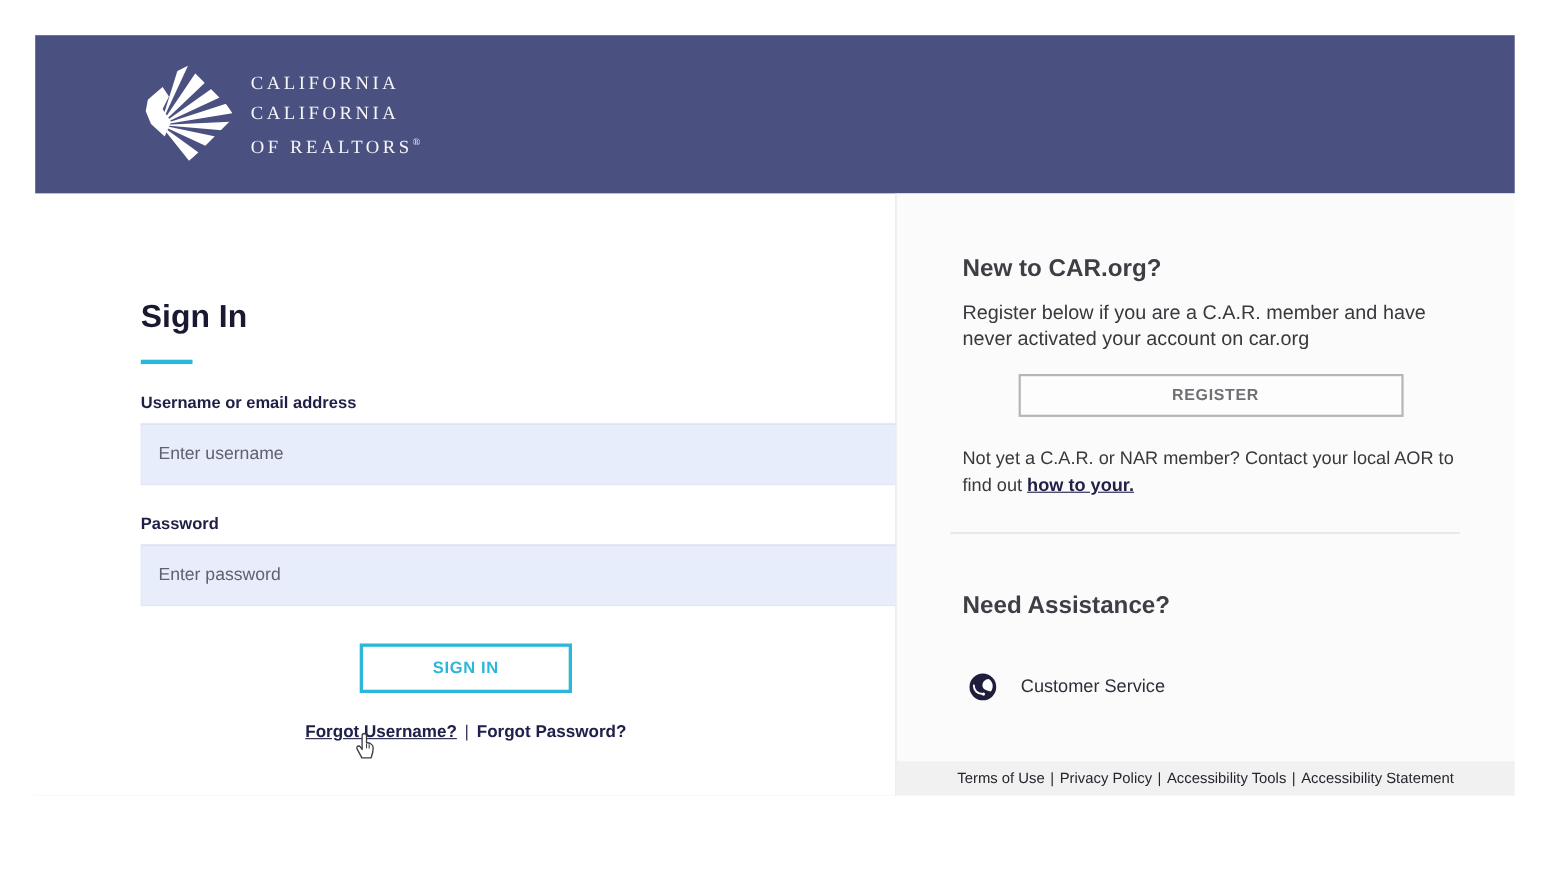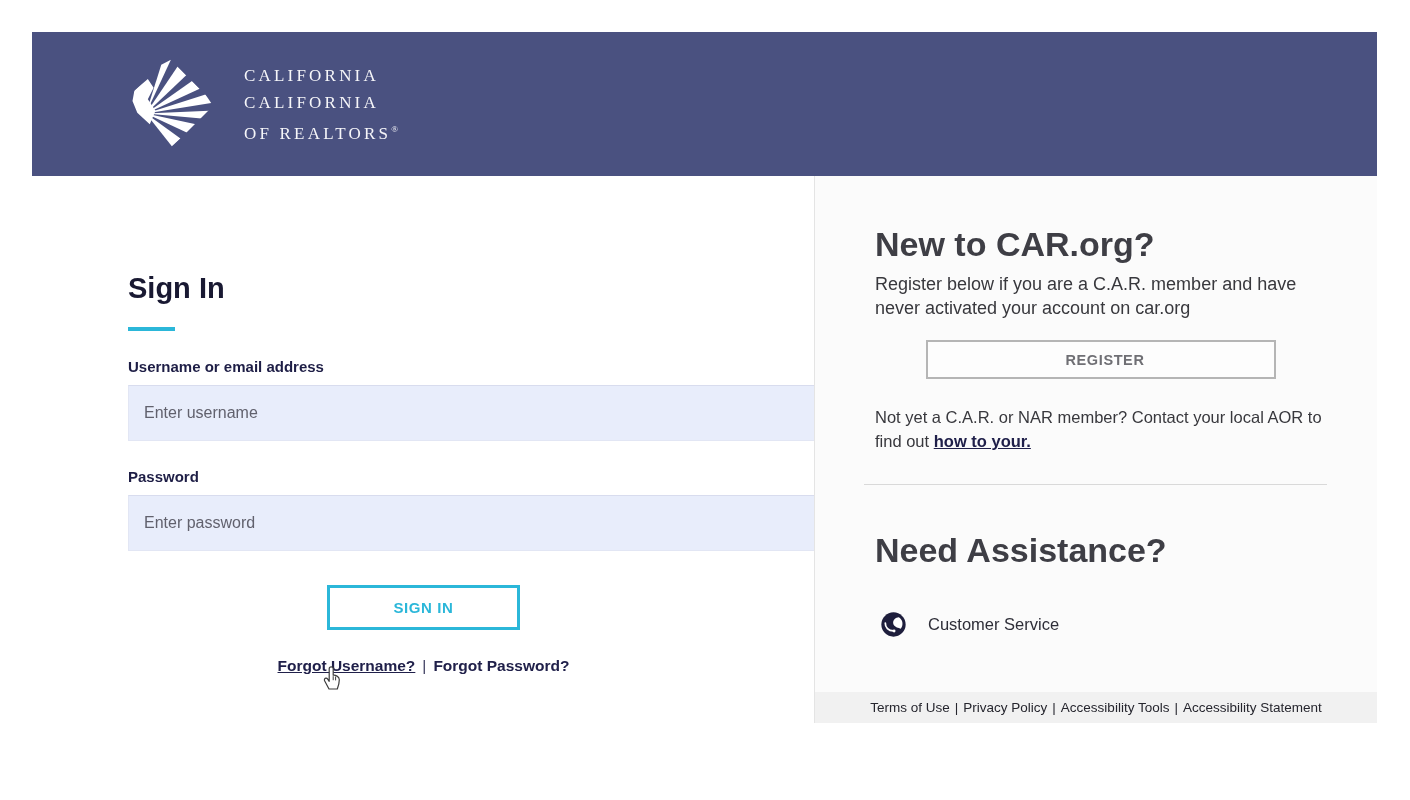--- a/index.html
+++ b/index.html
@@ -11,21 +11,21 @@
     --right-panel-bg:#fbfbfb;
   }
   *{margin:0;padding:0;box-sizing:border-box;}
   html,body{background:#fff;}
   body{font-family:"Liberation Sans",sans-serif;}
   .page{position:relative;width:1410px;height:800px;background:#fff;overflow:hidden;}
   .card{position:absolute;left:32px;top:32px;width:1345px;height:691px;border-bottom:1px solid #e2e2e2;}
 
   
   .header{height:144px;background:var(--header-background);display:flex;align-items:center;padding-left:88px;}
-  .logo{display:flex;align-items:center;gap:28px;cursor:pointer;}
+  .logo{display:flex;align-items:center;gap:12px;cursor:pointer;}
   .logo-diamond{width:96px;height:98px;flex:0 0 auto;}
   .logo-text{color:#f6f6f9;font-family:"Liberation Serif",serif;font-size:17px;letter-spacing:3.2px;line-height:27px;white-space:nowrap;}
   .logo-text sup{font-size:9px;letter-spacing:0;}
 
   
   .split{display:flex;height:547px;background:#fff;}
   .left-panel{width:783px;position:relative;padding:46px 0 0 96px;margin-top:48px;}
   .form-col{width:591px;}
 
   .signin-title{font-size:29px;font-weight:bold;color:#191932;line-height:36px;}
@@ -40,21 +40,21 @@
     letter-spacing:0.6px;cursor:pointer;font-family:"Liberation Sans",sans-serif;}
   .forgot-row{margin-top:27px;width:591px;text-align:center;font-size:15.5px;font-weight:bold;color:var(--link-navy);}
   .forgot-row a{color:var(--link-navy);text-decoration:none;cursor:pointer;}
   .forgot-row a.underlined{text-decoration:underline;}
   .forgot-row .sep{margin:0 7px;font-weight:normal;color:#3a3a5e;}
   .cursor-hand{position:absolute;left:288px;top:440px;pointer-events:none;}
 
   
   .right-panel{flex:1;position:relative;background:var(--right-panel-bg);border-left:1px solid #e4e4e4;
     padding:52px 50px 0 60px;}
-  .rp-title{font-size:34px;font-weight:bold;color:#3e3e45;line-height:32px;}
+  .rp-title{font-size:22px;font-weight:bold;color:#3e3e45;line-height:32px;}
   .rp-text{margin-top:12px;font-size:18px;line-height:24px;color:#38383d;max-width:462px;}
   .register-btn{display:block;margin:20px auto 0;width:350px;height:39px;background:#fdfdfd;
     border:2px solid #b5b5b5;color:#6f6f74;font-size:14.5px;font-weight:bold;letter-spacing:0.6px;
     cursor:pointer;font-family:"Liberation Sans",sans-serif;padding-left:8px;}
   .join-text{margin-top:26px;font-size:16.5px;line-height:24px;color:#38383d;max-width:462px;}
   .join-text a{color:var(--link-navy);font-weight:bold;text-decoration:underline;cursor:pointer;}
   .section-divider{margin:31px 0 0 -11px;border:none;border-top:1px solid #d9d9d9;width:463px;}
   .assist-title{margin-top:49px;}
   .cs-row{display:flex;align-items:center;gap:21px;margin:45px 0 0 5px;width:max-content;cursor:pointer;}
   .cs-row .cs-label{font-size:16.5px;color:#2e2e38;}

